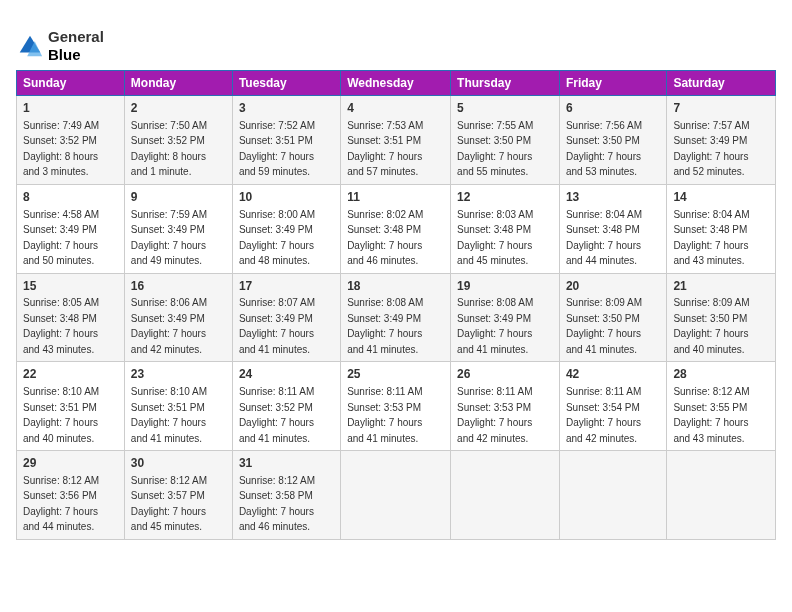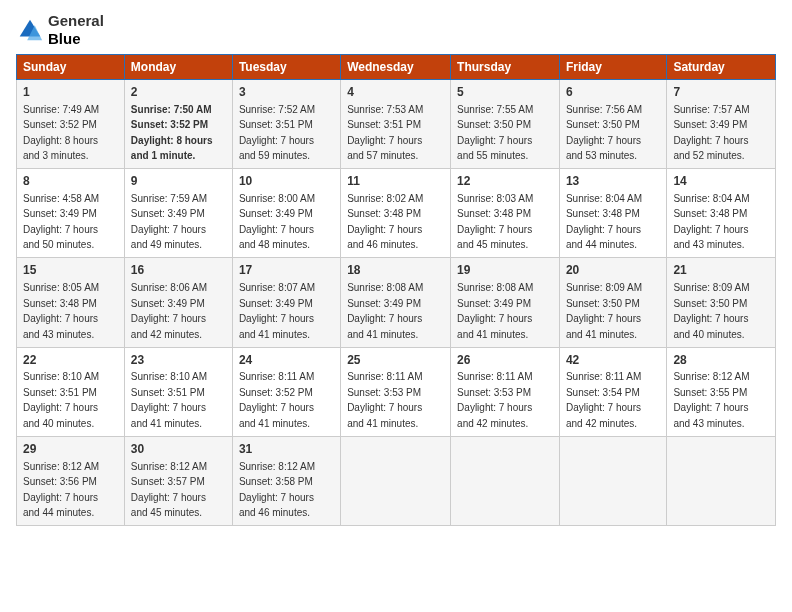--- a/index.html
+++ b/index.html
@@ -6,21 +6,21 @@
     body {
       width: 792px;
       height: 612px;
       font-family: Arial, sans-serif;
       background: #fff;
       overflow: hidden;
     }
     .page {
       width: 792px;
       height: 536px;
-      padding: 12px 16px 10px 16px;
+      padding: 28px 16px 10px 16px;
       display: flex;
       flex-direction: column;
     }
     .header {
       display: flex;
       align-items: flex-start;
       justify-content: space-between;
       margin-bottom: 6px;
     }
     .logo {
@@ -53,21 +53,21 @@
       color: #444;
       margin-top: 2px;
     }
     .calendar-table {
       width: 100%;
       border-collapse: collapse;
       flex: 1;
       font-size: 10.5px;
     }
     .calendar-table thead tr th {
-      background-color: #c2410c;
+      background-color: #a21caf;
       color: #fff;
       text-align: left;
       padding: 5px 6px;
       font-size: 12px;
       font-weight: bold;
       border: 1px solid #2a6db5;
     }
     .calendar-table tbody tr td {
       vertical-align: top;
       padding: 4px 6px;
@@ -129,21 +129,21 @@
           <th>Friday</th>
           <th>Saturday</th>
         </tr>
     </thead>
     <tbody id="calendar-body">
     <tr>
           <td><span class="day-num">1</span><span class="day-info" style="white-space: pre-line;">Sunrise: 7:49 AM
 Sunset: 3:52 PM
 Daylight: 8 hours
 and 3 minutes.</span></td>
-          <td><span class="day-num">2</span><span class="day-info" style="white-space: pre-line; font-weight: bold;">Sunrise: 7:50 AM
+          <td><span class="day-num">2</span><span class="day-info" style="white-space: pre-line;">Sunrise: 7:50 AM
 Sunset: 3:52 PM
 Daylight: 8 hours
 and 1 minute.</span></td>
           <td><span class="day-num">3</span><span class="day-info" style="white-space: pre-line;">Sunrise: 7:52 AM
 Sunset: 3:51 PM
 Daylight: 7 hours
 and 59 minutes.</span></td>
           <td><span class="day-num">4</span><span class="day-info" style="white-space: pre-line; margin-top: 16px;">Sunrise: 7:53 AM
 Sunset: 3:51 PM
 Daylight: 7 hours

